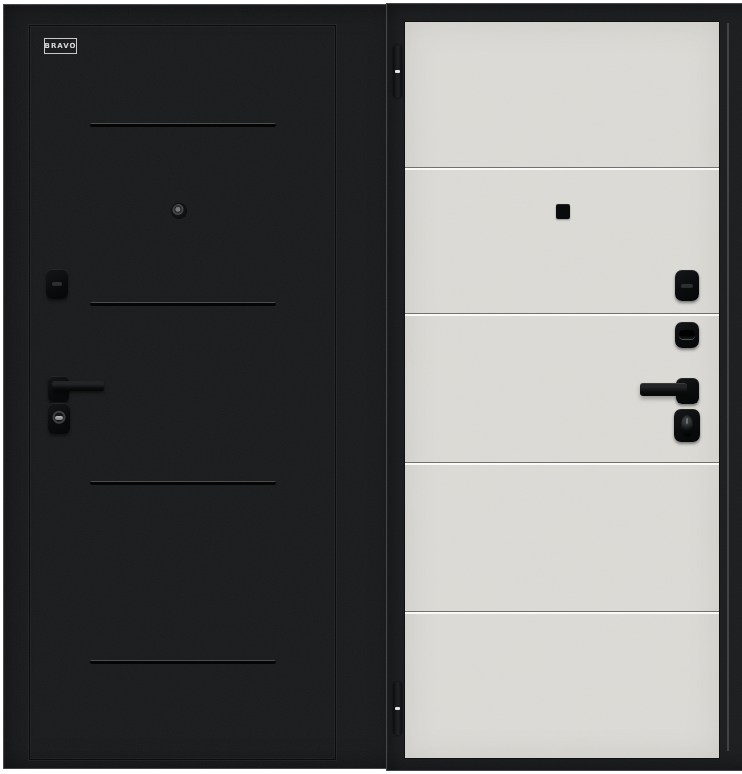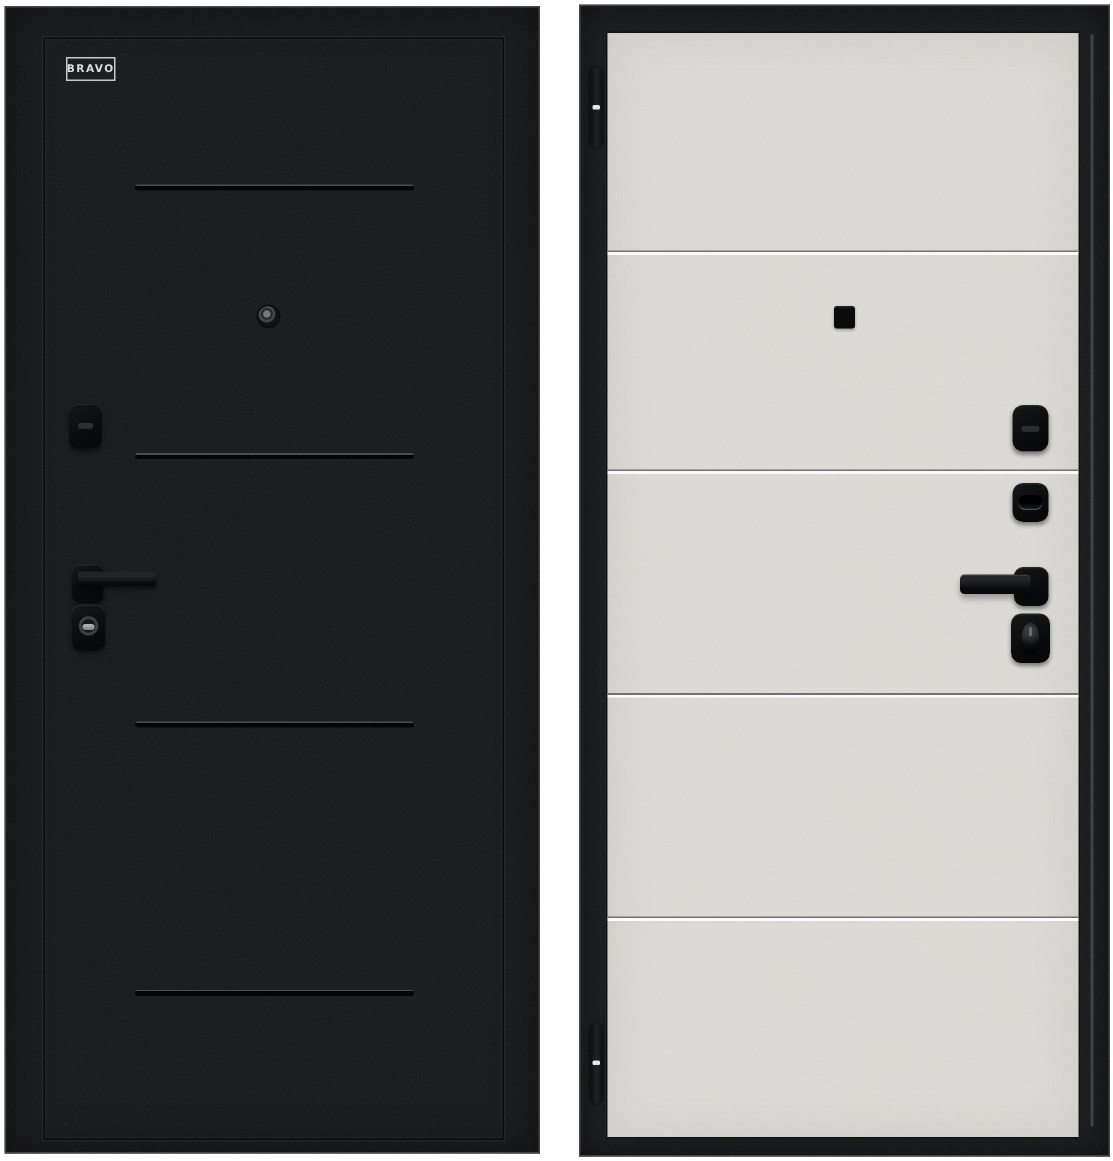--- a/index.html
+++ b/index.html
@@ -6,21 +6,21 @@
     --background:#ffffff;
     --door-black:#1a1b1c;
     --frame-black:#1c1d1f;
     --panel-concrete:#dcdbd6;
     --hardware-black:#0c0d0e;
     --groove-highlight-light:#fafaf8;
   }
   html,body{margin:0;padding:0;background:var(--background);}
   .stage{position:relative;width:742px;height:774px;background:var(--background);overflow:hidden;
          font-family:"DejaVu Sans",sans-serif;}
-  .door{position:absolute;overflow:hidden;}
+  .door{position:absolute;overflow:hidden;padding-left:38px;}
   .door-left{left:3px;top:4px;width:357px;height:765px;background:var(--door-black);
              outline:1px solid rgba(120,122,124,.45);outline-offset:-1px;
              box-shadow:inset 0 0 26px rgba(0,0,0,.55), inset 2px 2px 3px -1px rgba(255,255,255,.08);}
   .door-right{left:386px;top:3px;width:354px;height:768px;background:var(--frame-black);
              outline:1px solid rgba(120,122,124,.45);outline-offset:-1px;
              box-shadow:inset 0 0 22px rgba(0,0,0,.6), inset 2px 2px 3px -1px rgba(255,255,255,.09);}
   svg.tex{position:absolute;left:0;top:0;width:100%;height:100%;pointer-events:none;z-index:0;}
   .inner-panel{position:absolute;left:26px;top:21px;width:305px;height:733px;
                border:1px solid #0b0c0d;z-index:1;
                box-shadow:0 0 0 1px rgba(255,255,255,.045), inset 0 0 0 1px rgba(255,255,255,.03);}

